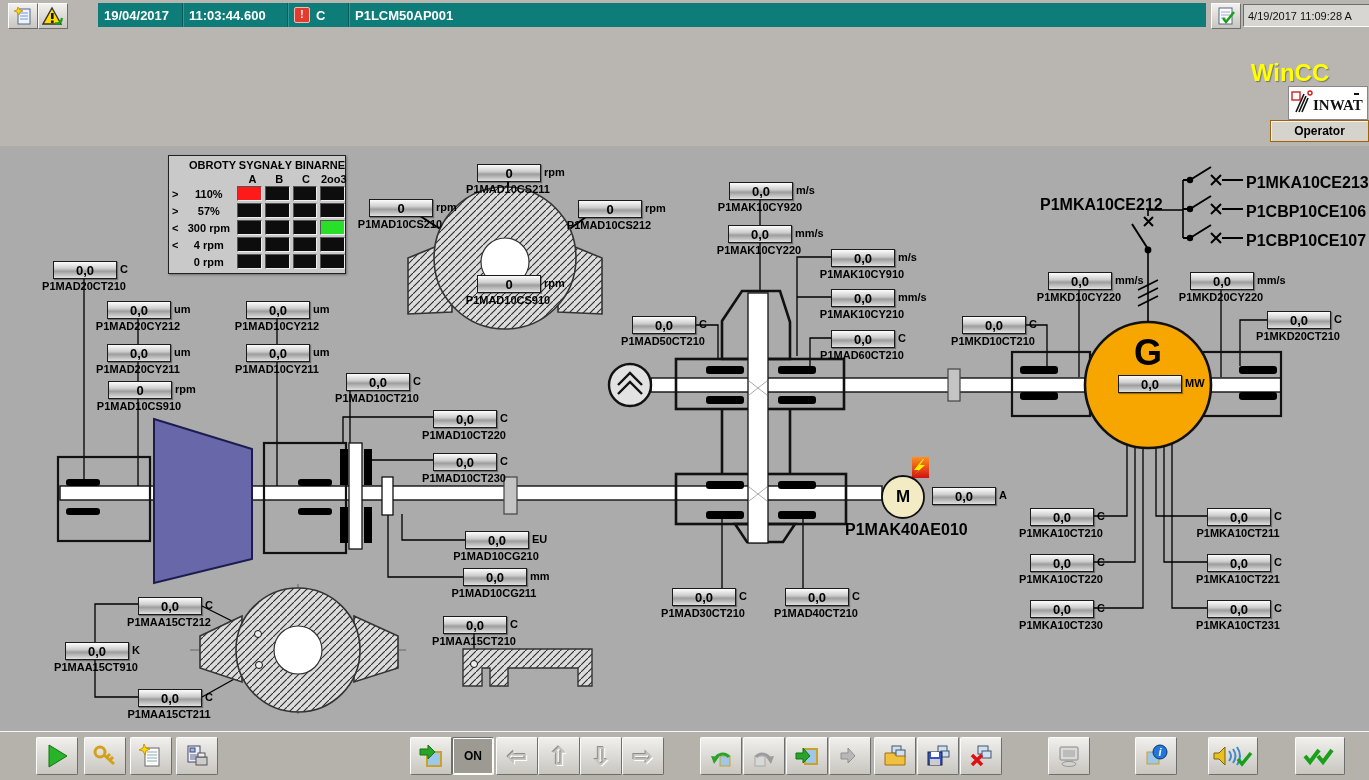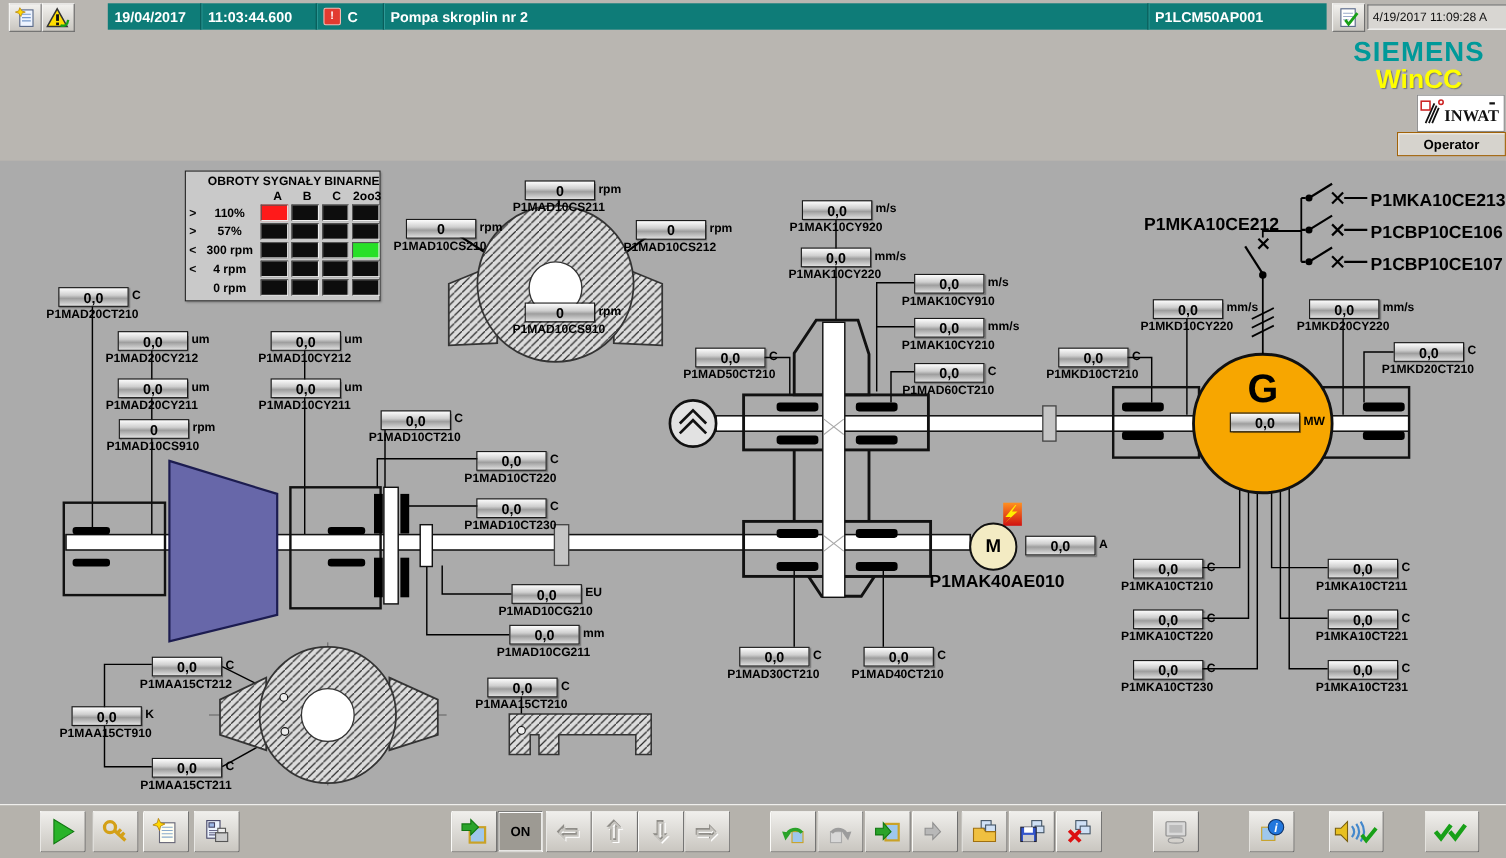--- a/index.html
+++ b/index.html
@@ -96,23 +96,20 @@
       <div class="tcell" style="width:72px">
           <span>19/04/2017</span>
         </div>
       <div class="tcell" style="width:92px">
           <span>11:03:44.600</span>
         </div>
       <div class="tcell" style="width:48px">
           <span class="alarm-ico">!</span>
           <span>C</span>
         </div>
-      <div class="tcell" style="flex:1">
-          <span>Pompa skroplin nr 2</span>
-        </div>
       <div class="tcell" style="width:150px">
           <span>P1LCM50AP001</span>
         </div>
     </div>
     <div class="hbtn" style="left:1211px">
       <svg width="20" height="20">
           <rect x="3" y="2" width="13" height="16" fill="#fff" stroke="#556688"></rect>
           <path d="M5,6 h9 M5,9 h9 M5,12 h5" stroke="#99aacc" fill="none"></path>
           <path d="M7,12 l3,4 l8,-10" stroke="#18a018" stroke-width="2.5" fill="none"></path>
         </svg>
@@ -281,21 +278,20 @@
       <div class="mbtn"></div>
       <i class="sq"></i>
       <i class="sq"></i>
       <i class="sq"></i>
       <i class="sq"></i>
       <i class="sq"></i>
       <i class="sq"></i>
       <div class="arw">⇩</div>
     </div>
 
-  <div id="siemens">SIEMENS</div>
   <div id="wincc">WinCC</div>
   <div id="inwat">
     <svg width="76" height="30">
       <path d="M6,24 L14,6 M9,24 L16,8 M12,24 L18,10" stroke="#111" stroke-width="1.6" fill="none"></path>
       <rect x="2" y="4" width="8" height="8" fill="none" stroke="#cc2222" stroke-width="1.4"></rect>
       <circle cx="20" cy="5" r="2" fill="none" stroke="#cc2222" stroke-width="1.4"></circle>
       <text x="23" y="22" font-size="15" font-weight="bold" fill="#111" font-family="Liberation Serif, serif">INWAT</text>
       <path d="M64,6 l5,0" stroke="#111" stroke-width="2"></path>
     </svg>
   </div>

